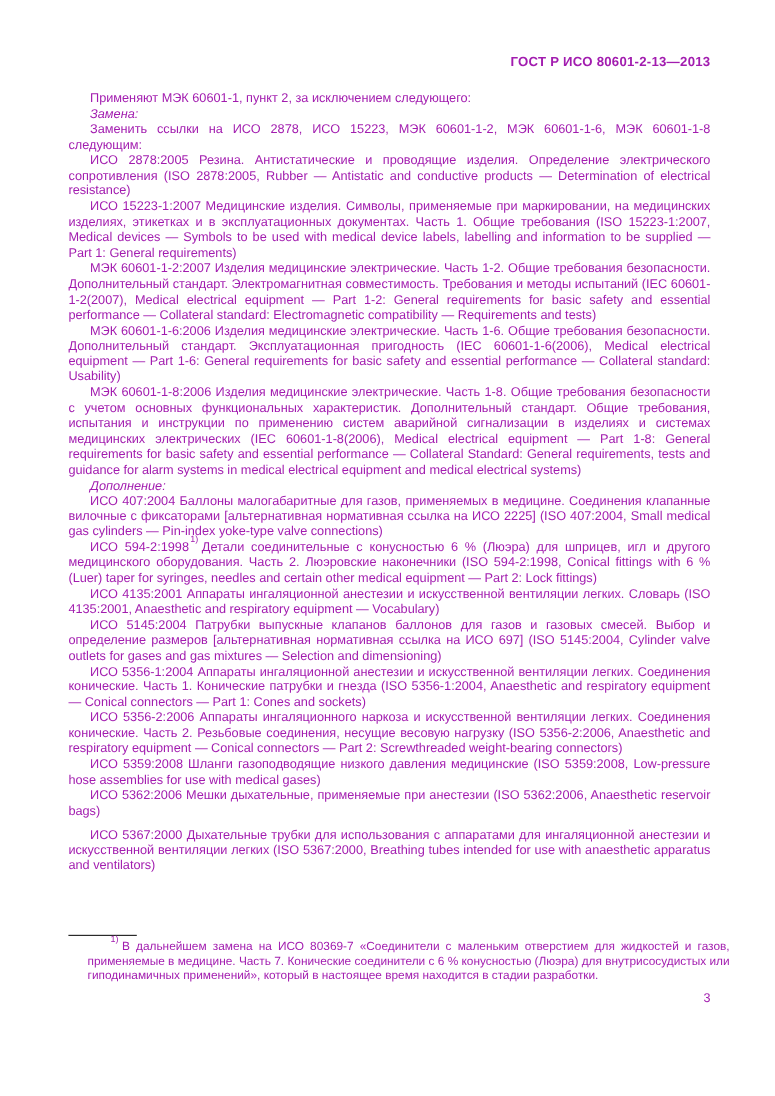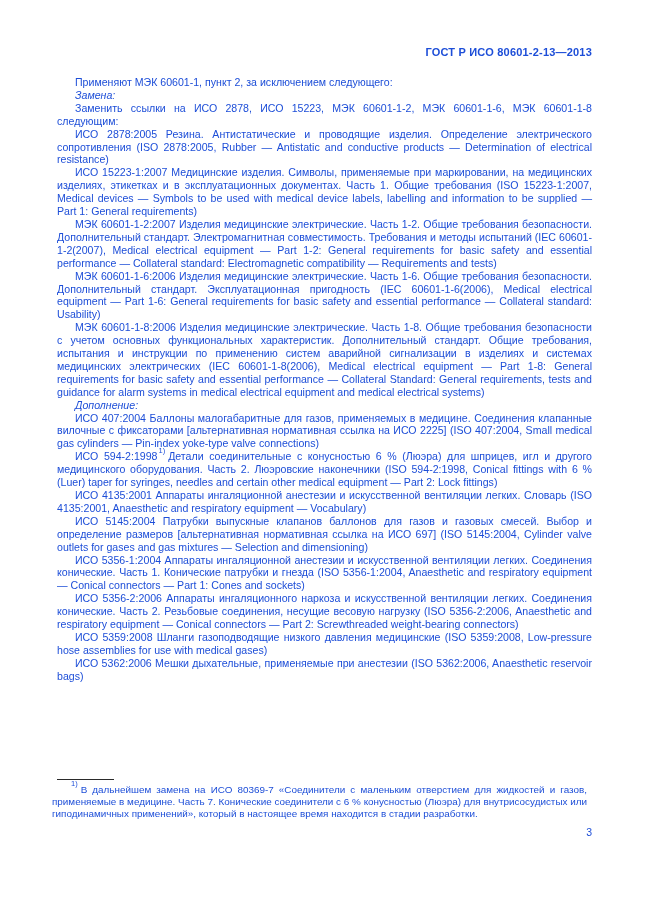--- a/index.html
+++ b/index.html
@@ -6,21 +6,21 @@
     margin: 0;
     padding: 0;
     background: #ffffff;
   }
   .page {
     position: relative;
     width: 646px;
     height: 913px;
     background: #ffffff;
     font-family: "Liberation Sans", "DejaVu Sans", sans-serif;
-    color: #1d4ed8;
+    color: #a21caf;
     overflow: hidden;
   }
   .running-header {
     position: absolute;
     top: 46px;
     left: 57px;
     width: 535px;
     text-align: right;
     font-weight: 700;
     font-size: 11px;
@@ -53,21 +53,21 @@
     position: absolute;
     top: 779px;
     left: 57px;
     width: 57px;
     height: 0;
     border-top: 1px solid #2a2a2a;
   }
   .footnote {
     position: absolute;
     top: 784px;
-    left: 52px;
+    left: 73px;
     width: 535px;
     font-size: 9.9px;
     line-height: 12.1px;
     text-align: justify;
   }
   .footnote .para { text-indent: 18px; }
   .page-number {
     position: absolute;
     top: 826px;
     left: 57px;
@@ -94,20 +94,21 @@
     <p class="para">МЭК 60601-1-8:2006 Изделия медицинские электрические. Часть 1-8. Общие требования безопасности с учетом основных функциональных характеристик. Дополнительный стандарт. Общие требования, испытания и инструкции по применению систем аварийной сигнализации в изделиях и системах медицинских электрических (IEC 60601-1-8(2006), Medical electrical equipment — Part 1-8: General requirements for basic safety and essential performance — Collateral Standard: General requirements, tests and guidance for alarm systems in medical electrical equipment and medical electrical systems)</p>
     <p class="para italic">Дополнение:</p>
     <p class="para">ИСО 407:2004 Баллоны малогабаритные для газов, применяемых в медицине. Соединения клапанные вилочные с фиксаторами [альтернативная нормативная ссылка на ИСО 2225] (ISO 407:2004, Small medical gas cylinders — Pin-index yoke-type valve connections)</p>
     <p class="para"><span>ИСО 594-2:1998</span><sup class="fn-ref">1)</sup><span>Детали соединительные с конусностью 6 % (Люэра) для шприцев, игл и другого медицинского оборудования. Часть 2. Люэровские наконечники (ISO 594-2:1998, Conical fittings with 6 % (Luer) taper for syringes, needles and certain other medical equipment — Part 2: Lock fittings)</span></p>
     <p class="para">ИСО 4135:2001 Аппараты ингаляционной анестезии и искусственной вентиляции легких. Словарь (ISO 4135:2001, Anaesthetic and respiratory equipment — Vocabulary)</p>
     <p class="para">ИСО 5145:2004 Патрубки выпускные клапанов баллонов для газов и газовых смесей. Выбор и определение размеров [альтернативная нормативная ссылка на ИСО 697] (ISO 5145:2004, Cylinder valve outlets for gases and gas mixtures — Selection and dimensioning)</p>
     <p class="para">ИСО 5356-1:2004 Аппараты ингаляционной анестезии и искусственной вентиляции легких. Соединения конические. Часть 1. Конические патрубки и гнезда (ISO 5356-1:2004, Anaesthetic and respiratory equipment — Conical connectors — Part 1: Cones and sockets)</p>
     <p class="para">ИСО 5356-2:2006 Аппараты ингаляционного наркоза и искусственной вентиляции легких. Соединения конические. Часть 2. Резьбовые соединения, несущие весовую нагрузку (ISO 5356-2:2006, Anaesthetic and respiratory equipment — Conical connectors — Part 2: Screwthreaded weight-bearing connectors)</p>
     <p class="para">ИСО 5359:2008 Шланги газоподводящие низкого давления медицинские (ISO 5359:2008, Low-pressure hose assemblies for use with medical gases)</p>
     <p class="para">ИСО 5362:2006 Мешки дыхательные, применяемые при анестезии (ISO 5362:2006, Anaesthetic reservoir bags)</p>
+    <p class="para spaced">ИСО 5367:2000 Дыхательные трубки для использования с аппаратами для ингаляционной анестезии и искусственной вентиляции легких (ISO 5367:2000, Breathing tubes intended for use with anaesthetic apparatus and ventilators)</p>
   </div>
 
   <div class="footnote-rule"></div>
 
   <div class="footnote">
     <p class="para"><sup class="fn-ref">1)</sup><span>В дальнейшем замена на ИСО 80369-7 «Соединители с маленьким отверстием для жидкостей и газов, применяемые в медицине. Часть 7. Конические соединители с 6 % конусностью (Люэра) для внутрисосудистых или гиподинамичных применений», который в настоящее время находится в стадии разработки.</span></p>
   </div>
 
   <div class="page-number">3</div>
 

